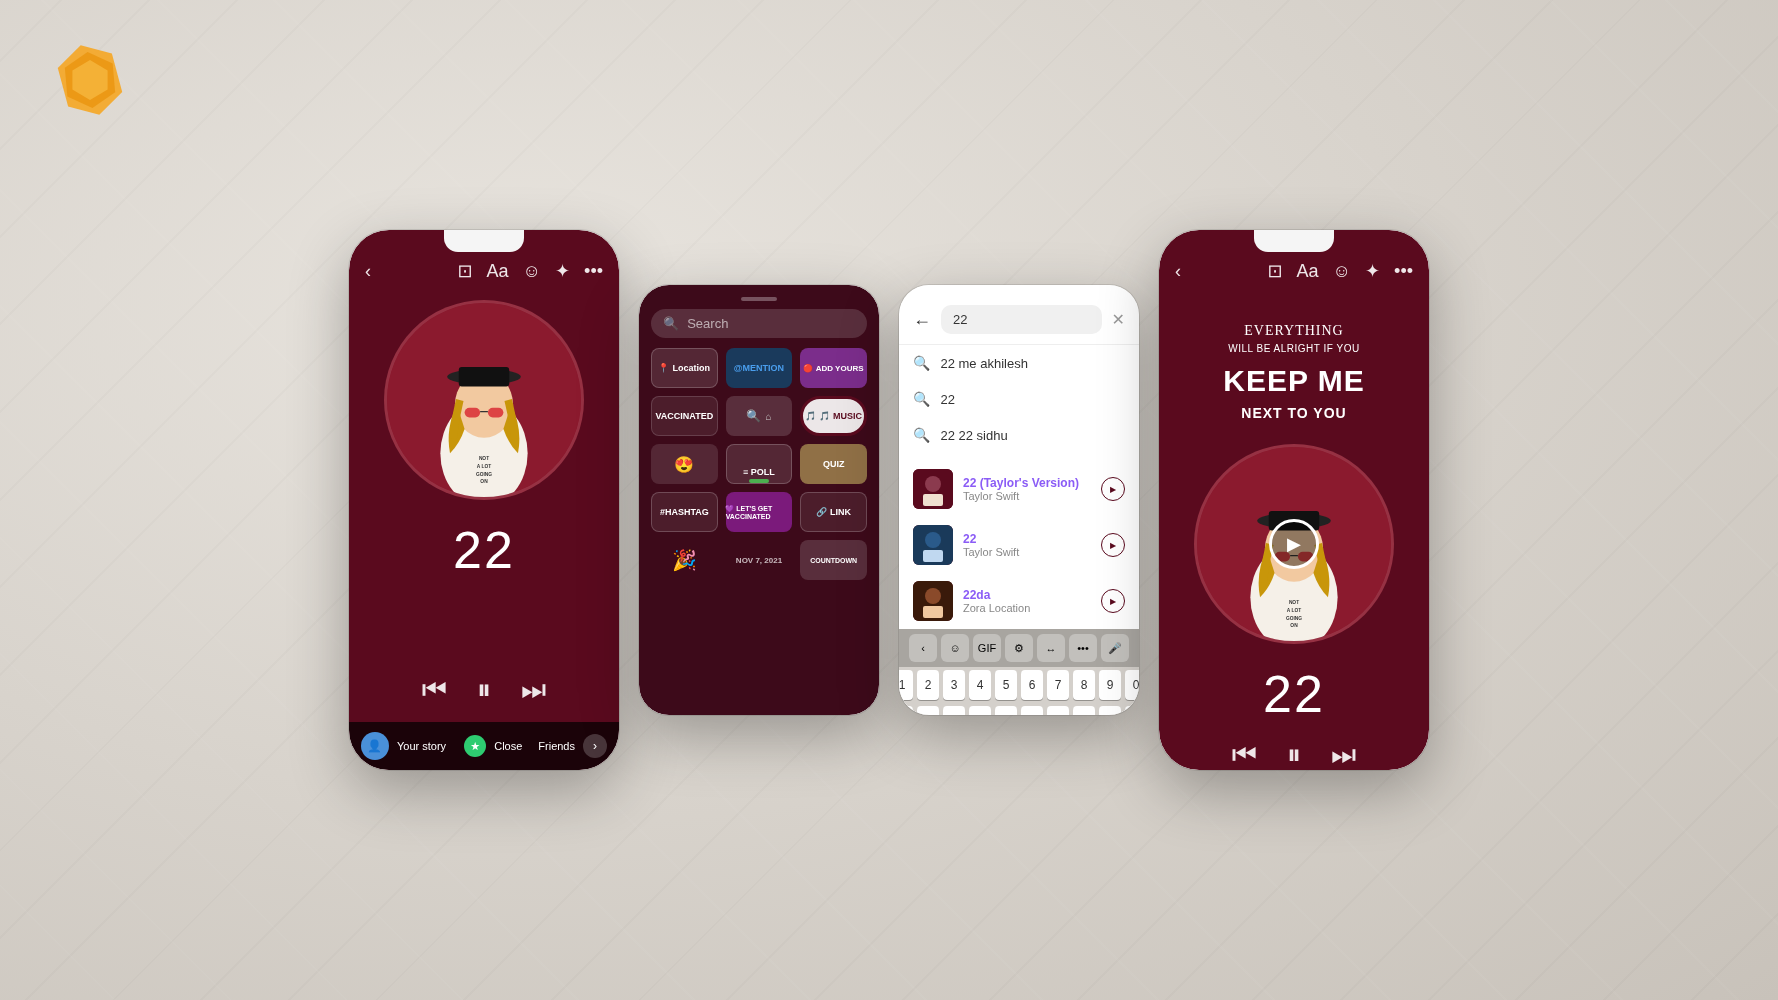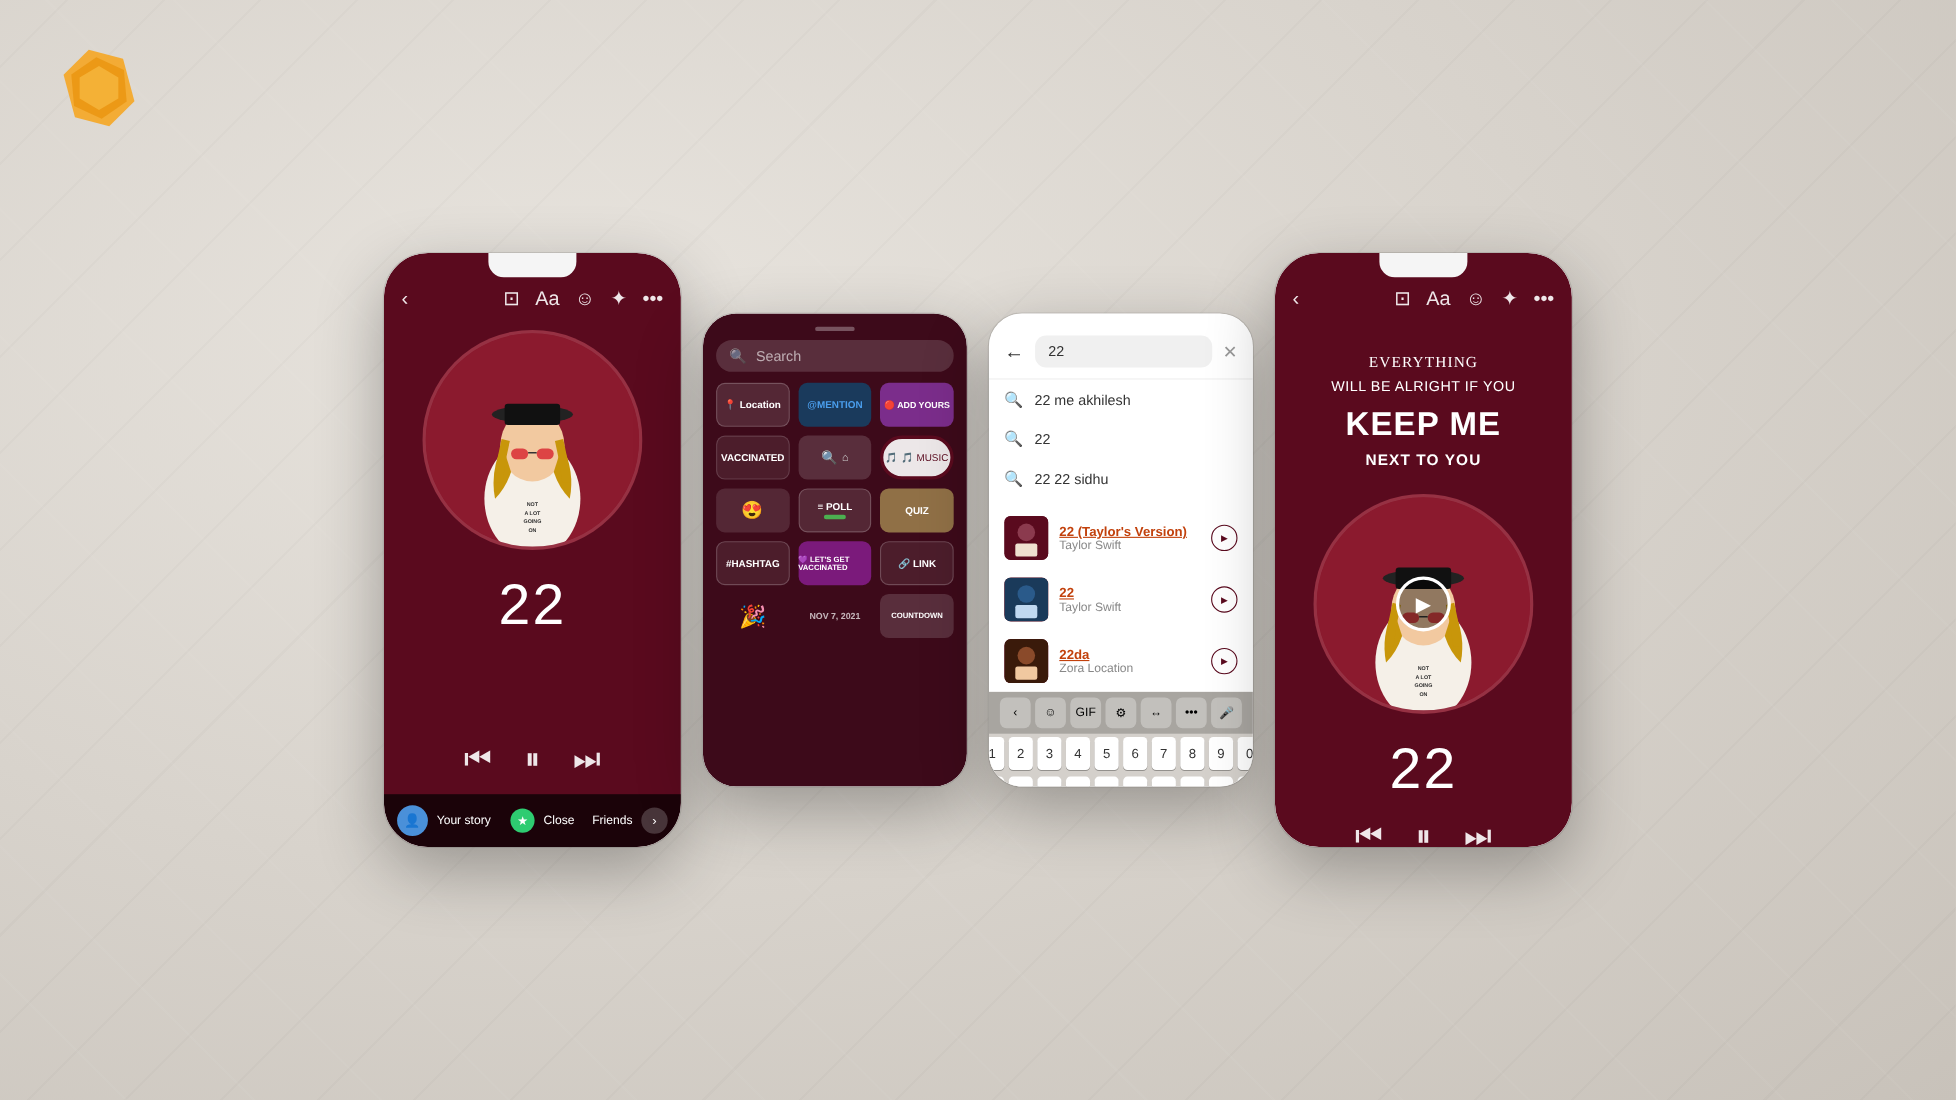--- a/index.html
+++ b/index.html
@@ -362,20 +362,21 @@
     .sticker-emoji {
       background: rgba(255,255,255,0.12);
       font-size: 16px;
     }
 
     .sticker-poll {
       background: rgba(255,255,255,0.12);
       border: 1px solid rgba(255,255,255,0.2);
       color: white;
       font-size: 9px;
+      align-items: flex-end;
     }
 
     .sticker-quiz {
       background: rgba(200,180,100,0.6);
       color: white;
       font-size: 9px;
     }
 
     .sticker-hashtag {
       background: rgba(255,255,255,0.08);
@@ -496,22 +497,21 @@
       justify-content: center;
     }
 
     .result-info {
       flex: 1;
     }
 
     .result-title {
       font-size: 12px;
       font-weight: 600;
-      color: #c2410c;
-      text-decoration: underline;
+      color: #8b5cf6;
     }
 
     .result-artist {
       font-size: 11px;
       color: #888;
     }
 
     .play-icon-circle {
       width: 24px;
       height: 24px;
@@ -715,21 +715,21 @@
         </div>
         <div class="sticker-item sticker-gif">
           <div class="gif-search-wrapper">
             <span style="font-size:12px;color:#999;">🔍</span>
             <span style="font-size:10px;color:#ccc;">⌂</span>
           </div>
         </div>
         <div class="sticker-item sticker-music" style="border-radius:30px;background:rgba(255,255,255,0.9);">
           <span style="font-size:9px;font-weight:700;color:#5a0a1e;display:flex;align-items:center;gap:3px;">
             <span>🎵</span>
-            <span style="color:#5a0a1e;font-size:9px;font-weight:normal;">🎵 MUSIC</span>
+            <span style="color:#5a0a1e;font-size:9px;font-weight:bold;">🎵 MUSIC</span>
           </span>
         </div>
 
         <div class="sticker-item sticker-emoji">
           <span>😍</span>
         </div>
         <div class="sticker-item sticker-poll">
           <div style="display:flex;flex-direction:column;align-items:center;gap:2px;">
             <span style="font-size:9px;color:white;font-weight:600;">≡ POLL</span>
             <div class="poll-bar"></div>
@@ -884,21 +884,21 @@
           <span class="top-bar-icon">⊡</span>
           <span class="top-bar-icon">Aa</span>
           <span class="top-bar-icon">☺</span>
           <span class="top-bar-icon">✦</span>
           <span class="top-bar-icon">•••</span>
         </div>
       </div>
 
       <div class="lyrics-text">
         <div style="font-size:14px;font-weight:300;letter-spacing:1px;font-family:Liberation Serif, serif;">EVERYTHING</div>
-        <div style="font-size:13px;font-weight:300;letter-spacing:0.5px;margin-bottom:2px;">WILL BE ALRIGHT IF YOU</div>
+        <div style="font-size:10px;font-weight:300;letter-spacing:0.5px;margin-bottom:2px;">WILL BE ALRIGHT IF YOU</div>
         <div class="lyrics-keep">KEEP ME</div>
         <div style="font-size:14px;font-weight:600;letter-spacing:1px;">NEXT TO YOU</div>
       </div>
 
       <div class="artist-container">
         <div class="artist-circle artist-circle-large" style="position:relative;">
           <svg class="artist-svg" viewBox="0 0 200 200" xmlns="http://www.w3.org/2000/svg">
             <circle cx="100" cy="100" r="100" fill="#8b1a2e"></circle>
             <ellipse cx="100" cy="155" rx="45" ry="55" fill="#f5f0e8"></ellipse>
             <rect x="72" y="145" width="56" height="50" fill="#f5f0e8"></rect>

